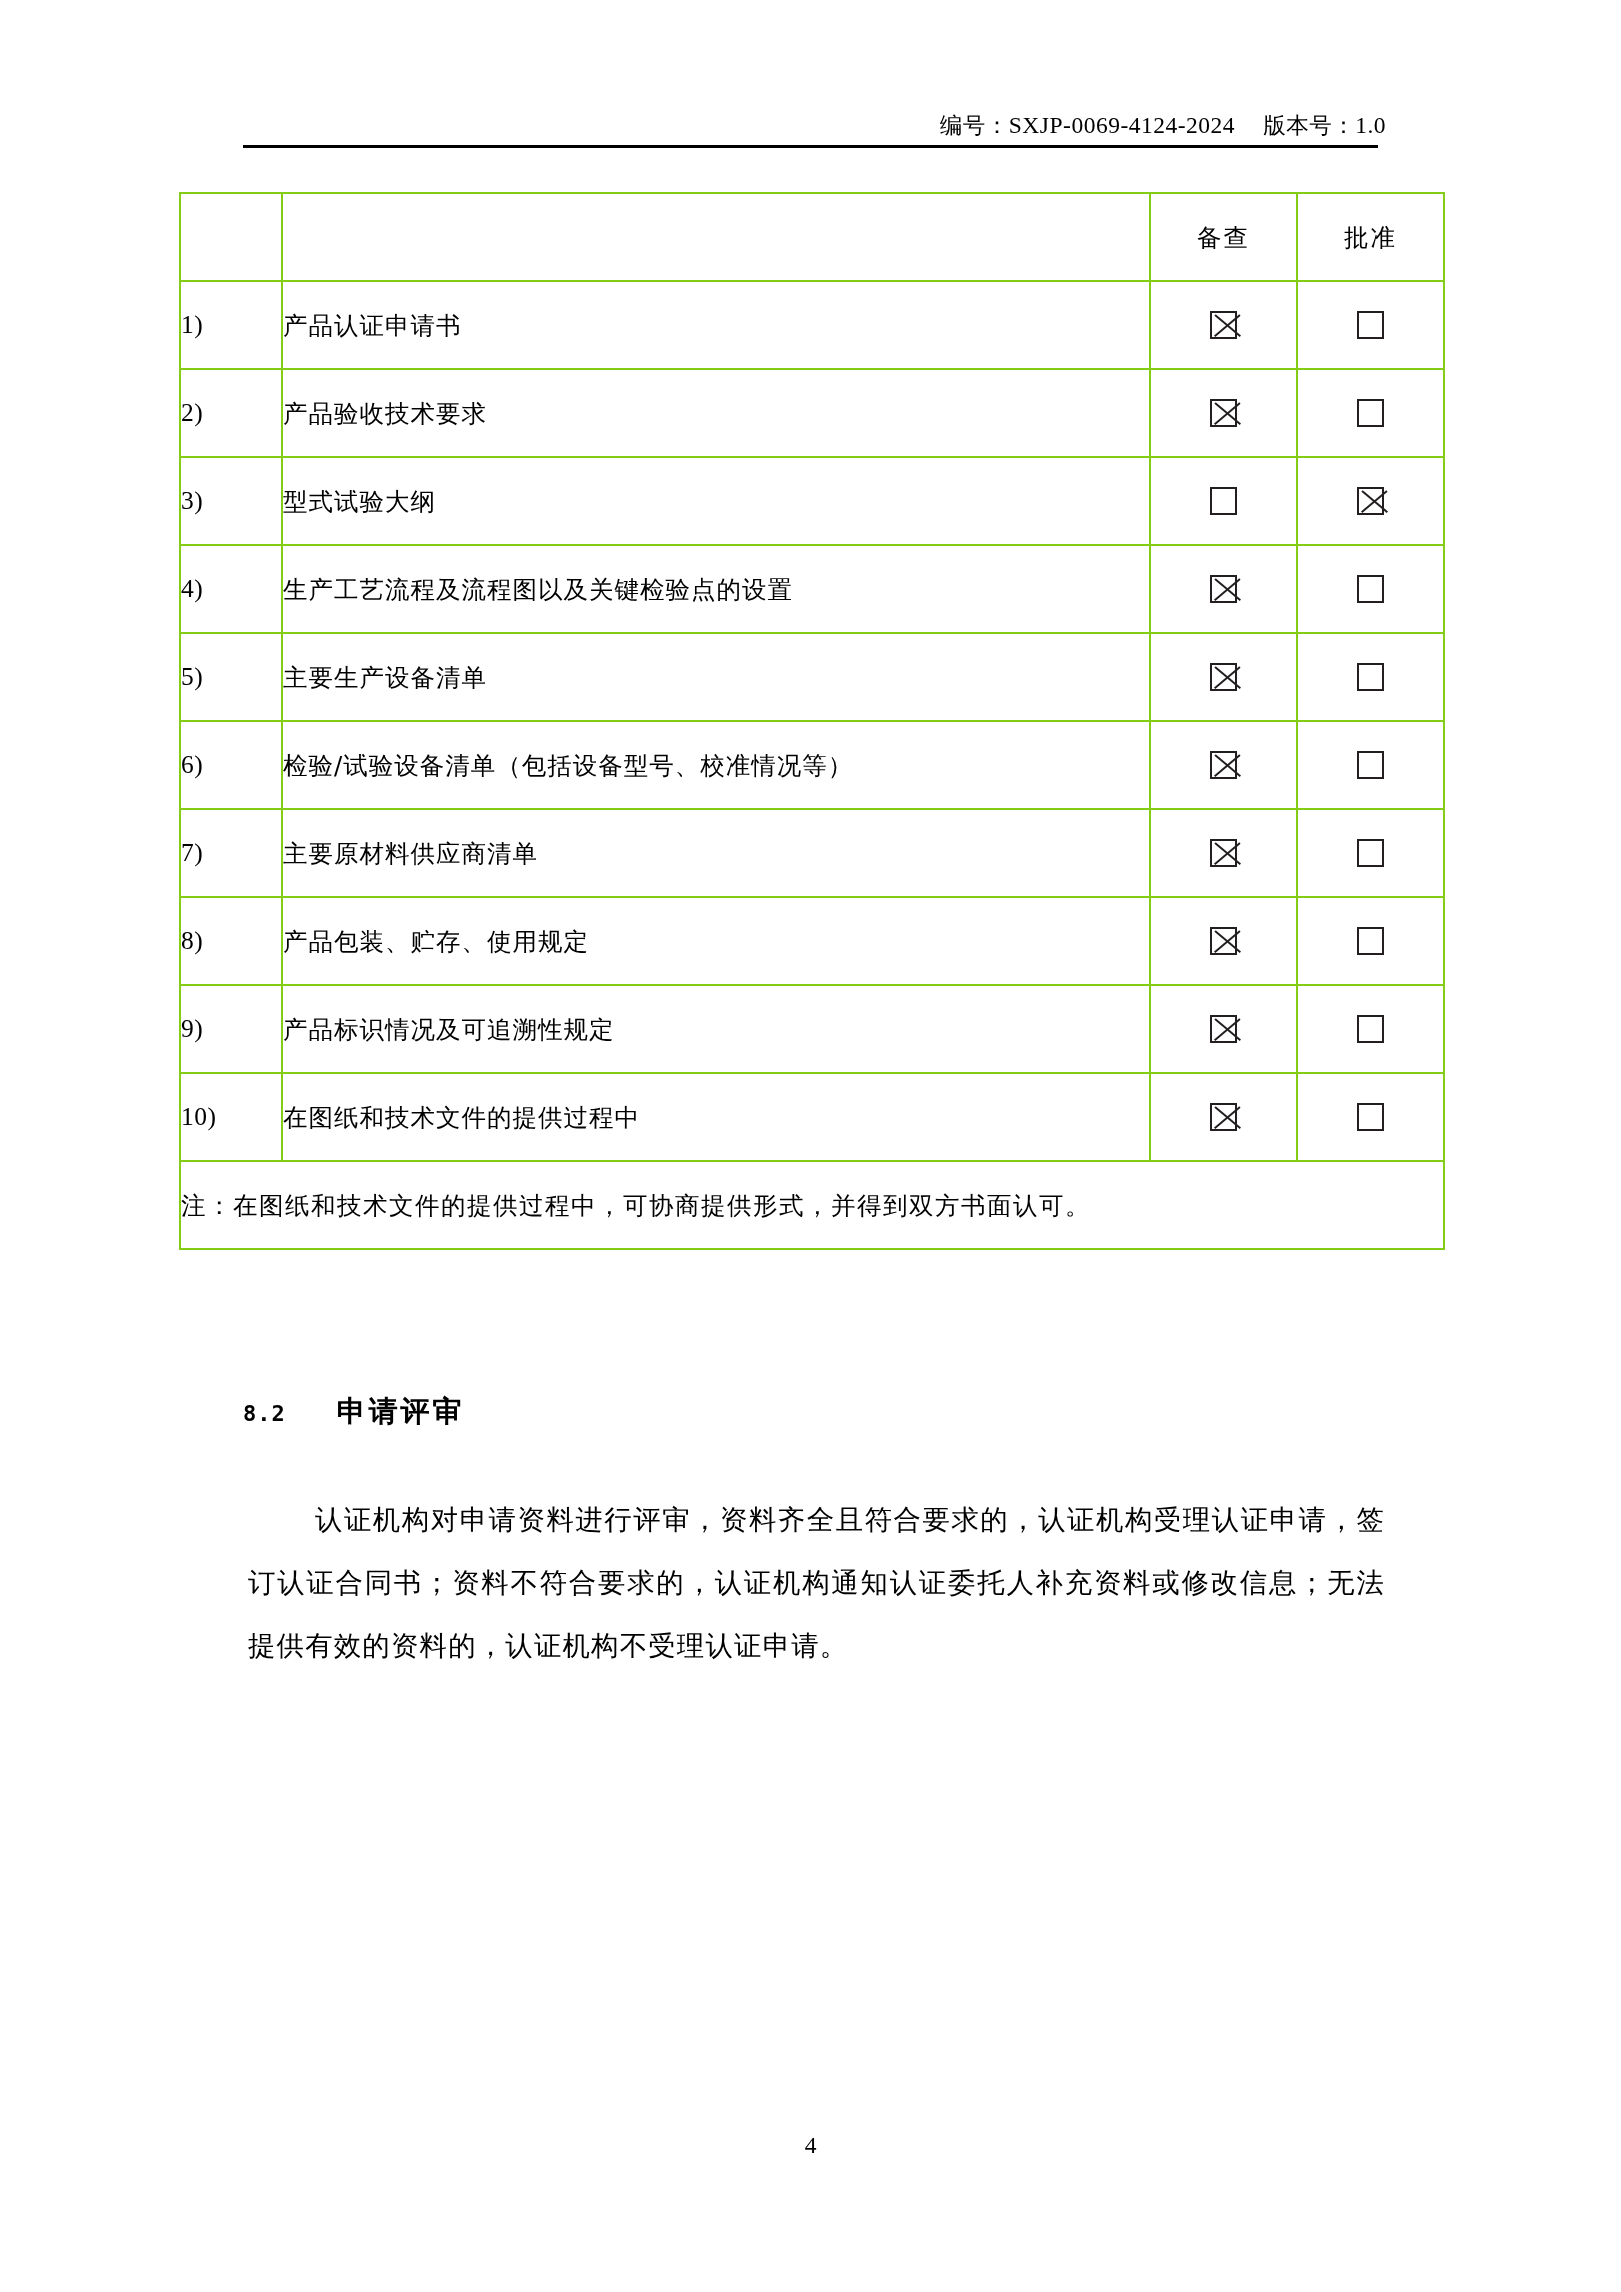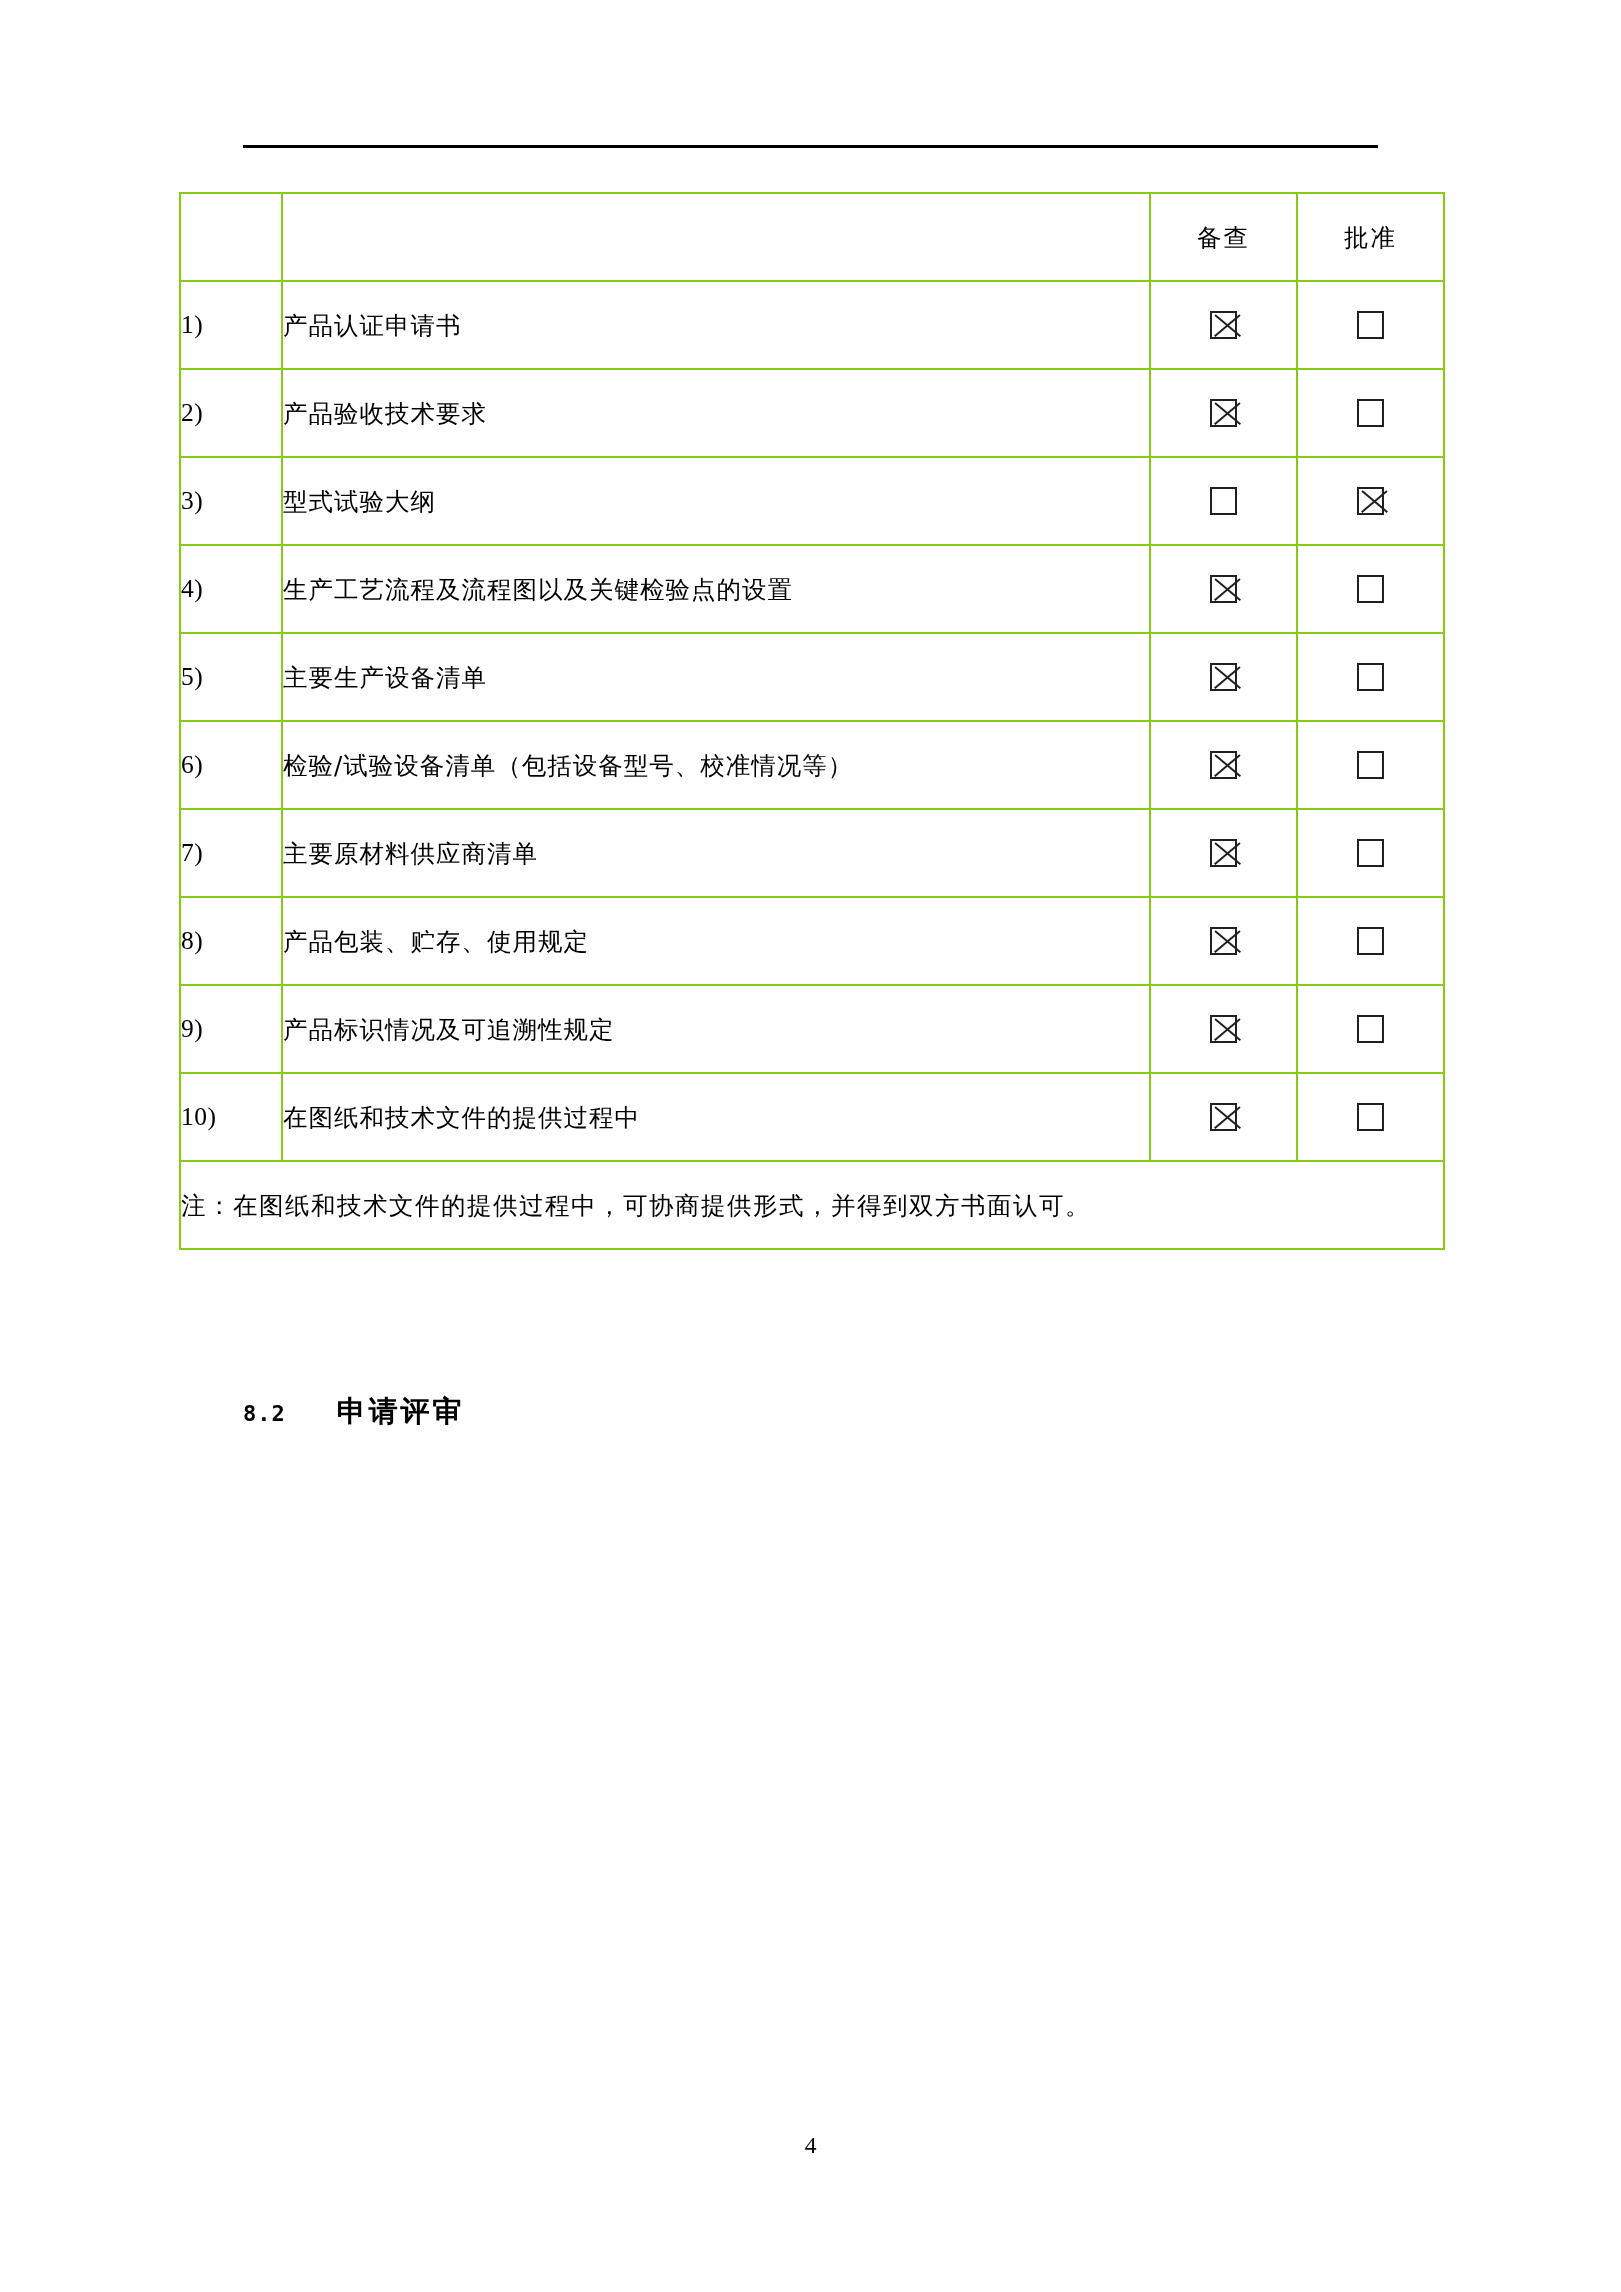--- a/index.html
+++ b/index.html
@@ -168,20 +168,25 @@
     text-align: center;
     font-family: "Liberation Serif", serif;
     font-size: 23.5px;
   }
 </style>
 </head>
 <body>
 
 <div class="page">
 
+  <div class="header">
+    <div class="header-line1">
+      <span>编号：</span><span class="header-doc-no">SXJP-0069-4124-2024</span>&nbsp;&nbsp;<span>版本号：</span><span class="header-doc-no">1.0</span>
+    </div>
+  </div>
   <div class="header-rule"></div>
 
   <div class="table-wrap">
     <table class="checklist">
       <colgroup>
         <col class="col-num">
         <col class="col-item">
         <col class="col-chk">
         <col class="col-chk">
       </colgroup>
@@ -256,17 +261,18 @@
             <td colspan="4">注：在图纸和技术文件的提供过程中，可协商提供形式，并得到双方书面认可。</td>
           </tr>
         </tbody>
     </table>
   </div>
 
   <div class="section-heading">
     <span class="num">8.2</span><span class="ttl">申请评审</span>
   </div>
 
+  <div class="body-para">认证机构对申请资料进行评审，资料齐全且符合要求的，认证机构受理认证申请，签订认证合同书；资料不符合要求的，认证机构通知认证委托人补充资料或修改信息；无法提供有效的资料的，认证机构不受理认证申请。</div>
 
   <div class="page-number">4</div>
 
 </div>
 
 
 </body></html>

